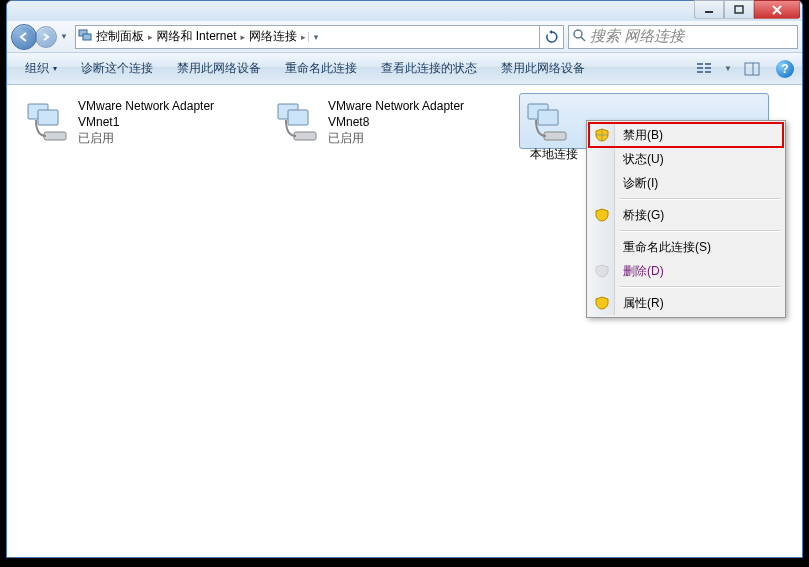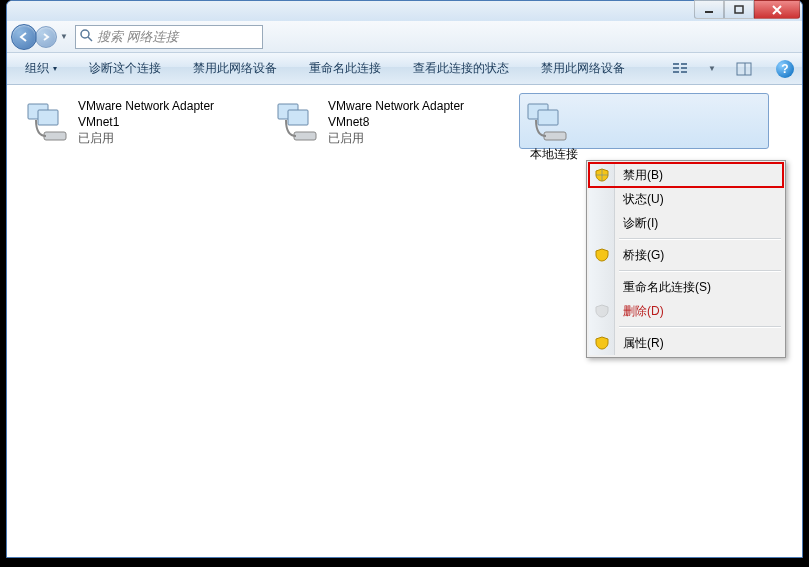--- a/index.html
+++ b/index.html
@@ -72,32 +72,32 @@
     .address-seg { padding: 0 2px; display: flex; align-items: center; height: 100%; }
     .address-seg::after { content: "▸"; font-size: 9px; color: #666; margin-left: 4px; }
     .address-refresh {
       width: 24px; height: 22px; border-left: 1px solid #9ab;
       display: flex; align-items: center; justify-content: center;
       margin-left: auto;
     }
     .addr-dd { width: 16px; text-align:center; font-size:9px; color:#567; border-left: 1px solid #ccd; }
     
     .search-box {
-      width: 188px; height: 24px;
+      width: 230px; height: 24px;
       background: #fff; border: 1px solid #9ab;
       display: flex; align-items: center; padding: 0 4px;
-      font-size: 13px; color: #888; font-style: italic;
+      font-size: 15px; color: #888; font-style: italic;
     }
     .search-icon { margin-right: 4px; font-style: normal; color: #567; }
     
     .toolbar {
       height: 32px;
       background: linear-gradient(to bottom, #f2f7fc 0%, #dce9f5 45%, #cfe0ef 46%, #e2edf7 100%);
       display: flex; align-items: center;
-      padding: 0 8px; gap: 12px;
+      padding: 0 8px; gap: 4px;
       font-size: 12px; color: #1a3a5a;
       border-bottom: 1px solid #b0c4d8;
     }
     .tb-item { padding: 0 10px; height: 100%; display: flex; align-items: center; }
     .tb-item.dd::after { content: "▾"; font-size: 8px; margin-left: 4px; }
     .tb-spacer { flex: 1; }
     .tb-iconbtn { width: 24px; height: 22px; display: flex; align-items: center; justify-content: center; margin: 0 2px; }
     .tb-iconbtn svg { width: 16px; height: 16px; }
     .tb-dd-mini { font-size: 8px; color: #567; padding: 0 2px; }
     .help-icon {
@@ -140,33 +140,32 @@
     
     .context-menu {
       position: absolute;
       left: 586px; top: 120px;
       width: 200px;
       background: #f0f0f0;
       border: 1px solid #979797;
       box-shadow: 2px 2px 5px rgba(0,0,0,0.3);
       padding: 2px;
       font-size: 12px;
-      margin-top: 40px;
     }
     .cm-iconcol {
       position: absolute; left: 2px; top: 2px; bottom: 2px; width: 26px;
       background: linear-gradient(to right,#f0f4f8,#e4e8ec);
       border-right: 1px solid #d0d4d8;
     }
     .cm-item {
       position: relative;
       height: 24px; display: flex; align-items: center;
       padding-left: 34px;
     }
-    .cm-item.disabled { color: #b91c1c; }
+    .cm-item.disabled { color: #701a75; }
     .cm-item.highlighted {
       outline: 2px solid #d00; outline-offset: -1px;
     }
     .cm-sep {
       margin: 3px 2px 3px 30px;
       border-top: 1px solid #d0d4d8;
       border-bottom: 1px solid #fff;
     }
     .cm-icon {
       position: absolute; left: 5px; width: 16px; height: 16px;
@@ -227,20 +226,38 @@
           </svg>
       </div>
       <div class="nav-arrow fwd">
         <svg width="10" height="10">
             <path d="M3 2 L7 5 L3 8" fill="none" stroke="#fff" stroke-width="2"></path>
           </svg>
       </div>
       <div class="nav-dropdown">▼</div>
     </div>
 
+    <div class="address-bar">
+      <span class="address-icon">
+        <svg width="16" height="16">
+            <rect x="2" y="3" width="8" height="6" fill="#9bd" stroke="#369"></rect>
+            <rect x="6" y="7" width="8" height="6" fill="#9bd" stroke="#369"></rect>
+          </svg>
+      </span>
+      <span class="address-seg">控制面板</span>
+      <span class="address-seg">网络和 Internet</span>
+      <span class="address-seg">网络连接</span>
+      <span class="addr-dd">▾</span>
+      <span class="address-refresh">
+        <svg width="14" height="14">
+            <path d="M7 2 A5 5 0 1 1 2.5 4.5" fill="none" stroke="#2a5a8a" stroke-width="1.5"></path>
+            <path d="M7 0 L7 4 L4 2 Z" fill="#2a5a8a"></path>
+          </svg>
+      </span>
+    </div>
 
     <div class="search-box">
       <span class="search-icon">
         <svg width="13" height="13">
             <circle cx="5" cy="5" r="4" fill="none" stroke="#5a7a9a" stroke-width="1.5"></circle>
             <line x1="8" y1="8" x2="12" y2="12" stroke="#5a7a9a" stroke-width="1.5"></line>
           </svg>
       </span>
       <span>搜索 网络连接</span>
     </div>

